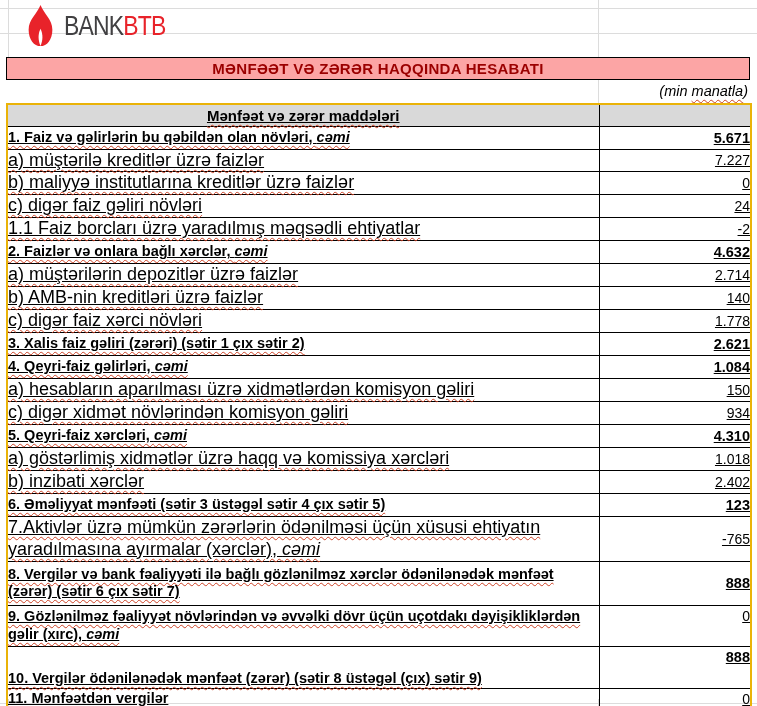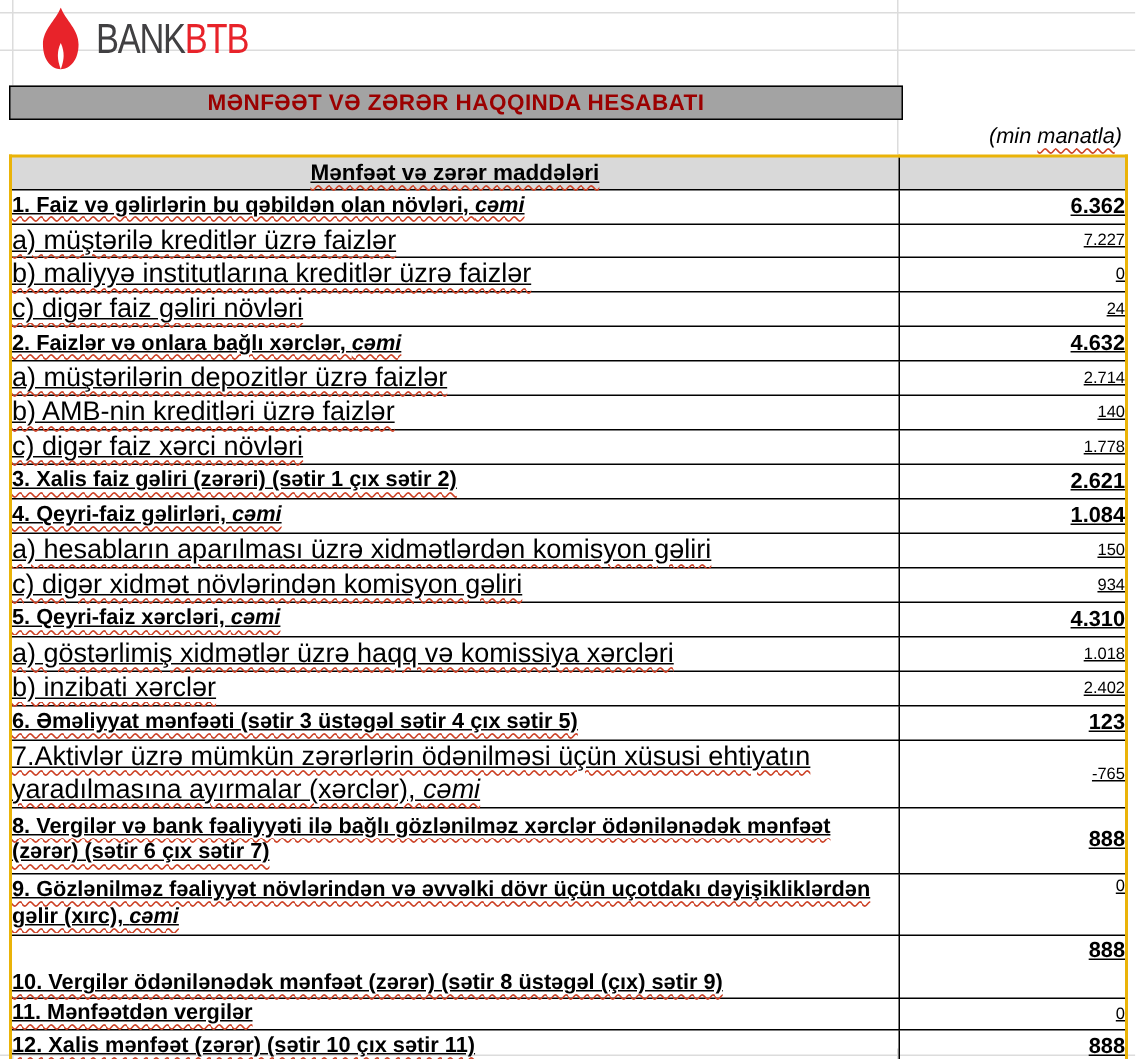--- a/index.html
+++ b/index.html
@@ -12,22 +12,22 @@
   
   .logo { position:absolute; left:24px; top:5px; display:flex; align-items:center; }
   .logo svg { display:block; }
   .logo-text { margin-left:7px; font-size:28px; font-weight:400; letter-spacing:-1px;
                transform:scaleX(0.82); transform-origin:left center; white-space:nowrap; }
   .logo-bank { color:#414042; }
   .logo-btb  { color:#e8232a; }
 
   
   .banner {
-    position:absolute; left:6px; top:57px; width:596px; height:23px;
-    background:#a3a3a3; border:1px solid #000; box-sizing:border-box;
+    position:absolute; left:6px; top:57px; width:744px; height:23px;
+    background:#fca5a5; border:1px solid #000; box-sizing:border-box;
     display:flex; align-items:center; justify-content:center;
   }
   .banner span { font-weight:bold; font-size:15px; color:#9b0000; letter-spacing:.3px; }
 
   
   .unit-note { position:absolute; top:83px; right:9px; font-style:italic; font-size:14.5px; }
 
   
   .sq { text-decoration-line:underline; text-decoration-style:wavy;
         text-decoration-color:#cc4125; text-decoration-thickness:1px; text-underline-offset:3px; }
@@ -36,21 +36,21 @@
   table.pl {
     position:absolute; left:6px; top:103px; width:744px;
     border-collapse:collapse; table-layout:fixed;
     border:2px solid #eab308;
     text-decoration:underline;
   }
   table.pl th, table.pl td { border:1px solid #000; padding:0; }
   th.label-h { background:#d9d9d9; font-weight:bold; font-size:15px; text-align:center; height:20px; }
   th.value-h { background:#d9d9d9; }
   td.label { font-size:18px; line-height:1.22; text-align:left; padding:1px 2px 1px 3px; vertical-align:middle; }
-  td.value { font-size:11px; text-align:right; padding:1px 4px 1px 2px; vertical-align:middle; }
+  td.value { font-size:14px; text-align:right; padding:1px 4px 1px 2px; vertical-align:middle; }
   .b { font-weight:bold; font-size:14.5px !important; }
 </style>
 </head>
 <body>
 
 <div class="sheet">
 
   <div class="gridline" style="left:0;top:8px;width:757px;height:1px;"></div>
   <div class="gridline" style="left:0;top:33px;width:757px;height:1px;"></div>
   <div class="gridline" style="left:8px;top:0;width:1px;height:57px;"></div>
@@ -81,33 +81,37 @@
       </colgroup>
     <thead>
       <tr style="height:22px">
         <th class="label-h"><span class="sq">Mənfəət və zərər maddələri</span></th>
         <th class="value-h"></th>
       </tr>
     </thead>
     <tbody>
         <tr style="height: 23px;">
           <td class="label b"><span class="sq">1. Faiz və gəlirlərin bu qəbildən olan növləri, </span><i class="sq">cəmi</i></td>
-          <td class="value b">6.362</td>
+          <td class="value b">5.671</td>
         </tr>
         <tr style="height: 20px;">
           <td class="label"><span class="sq">a) müştərilə kreditlər üzrə faizlər</span></td>
           <td class="value">7.227</td>
         </tr>
         <tr style="height: 20px;">
           <td class="label"><span class="sq">b) maliyyə institutlarına kreditlər üzrə faizlər</span></td>
           <td class="value">0</td>
         </tr>
         <tr style="height: 20px;">
           <td class="label"><span class="sq">c) digər faiz gəliri növləri</span></td>
           <td class="value">24</td>
+        </tr>
+        <tr style="height: 20px;">
+          <td class="label"><span class="sq">1.1 Faiz borcları üzrə yaradılmış məqsədli ehtiyatlar</span></td>
+          <td class="value">-2</td>
         </tr>
         <tr style="height: 23px;">
           <td class="label b"><span class="sq">2. Faizlər və onlara bağlı xərclər, </span><i class="sq">cəmi</i></td>
           <td class="value b">4.632</td>
         </tr>
         <tr style="height: 20px;">
           <td class="label"><span class="sq">a) müştərilərin depozitlər üzrə faizlər</span></td>
           <td class="value">2.714</td>
         </tr>
         <tr style="height: 20px;">

